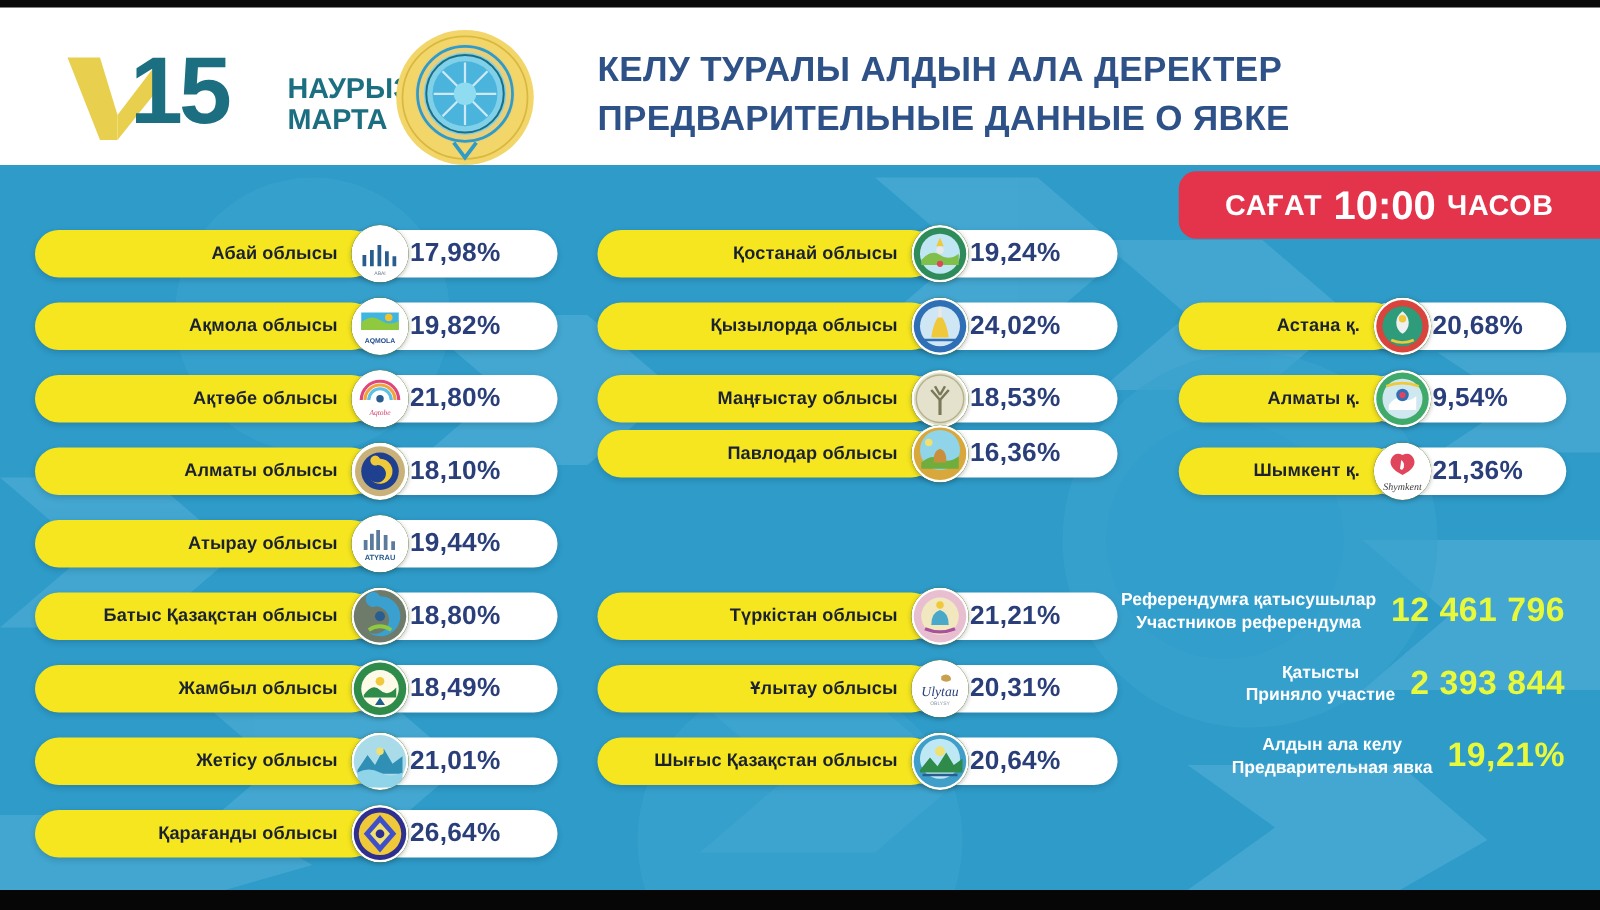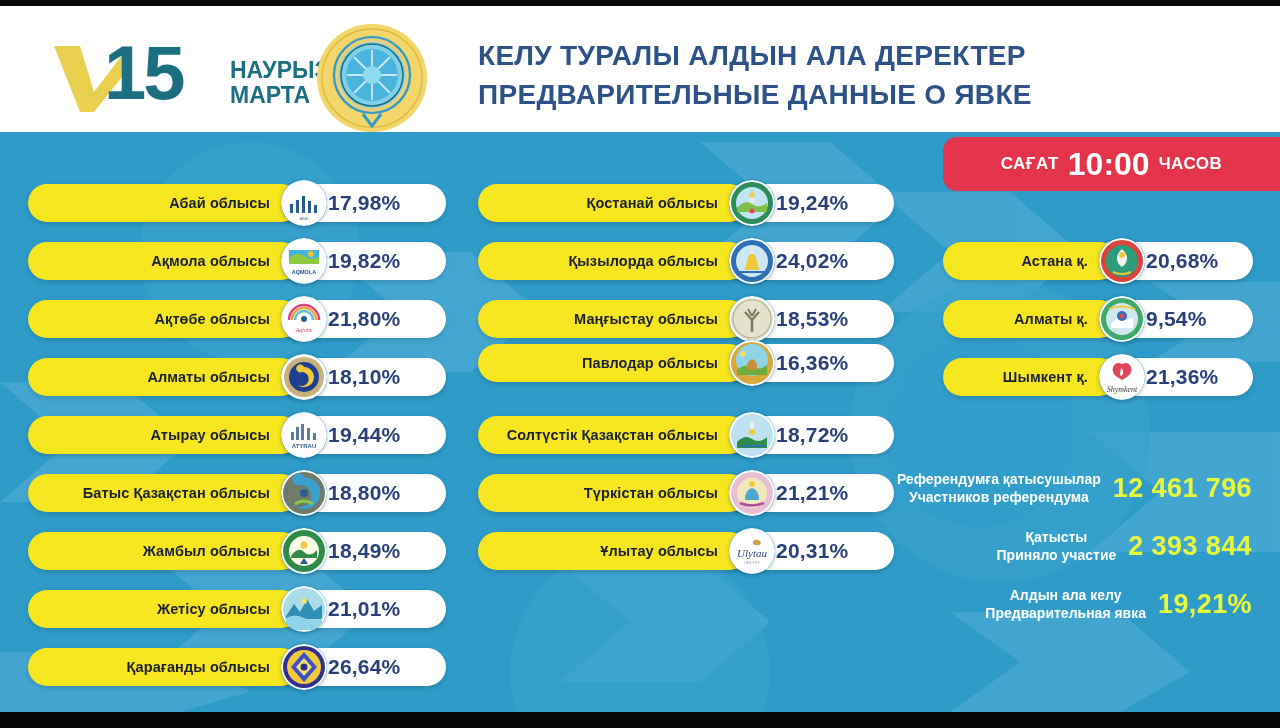--- a/index.html
+++ b/index.html
@@ -109,21 +109,21 @@
     width: 337px; height: 54px;
     background: #e4344b;
     border-radius: 14px 0 0 14px;
     display: flex;
     align-items: center;
     justify-content: center;
     gap: 9px;
     color: #ffffff;
     z-index: 6;
   }
-  .time-badge .tb-lbl { font-size: 17px; font-weight: bold; letter-spacing: 0.5px; }
+  .time-badge .tb-lbl { font-size: 23px; font-weight: bold; letter-spacing: 0.5px; }
   .time-badge .tb-val { font-size: 32px; font-weight: bold; letter-spacing: 0px; }
 
   
   .rows-layer { position: absolute; inset: 0; z-index: 4; }
 
   .row {
     position: absolute;
     height: 38px;
   }
   .row .white-pill {
@@ -161,21 +161,21 @@
     font-weight: bold;
     font-size: 21px;
     letter-spacing: 0.2px;
     white-space: nowrap;
   }
   .row .emblem {
     position: absolute;
     top: -4px;
     width: 46px; height: 46px;
     border-radius: 50%;
-    background: #0ea5e9;
+    background: #4d7c0f;
     box-shadow: 0 1px 4px rgba(0,0,0,0.28);
     overflow: hidden;
     z-index: 3;
   }
   .row .emblem svg { display: block; width: 46px; height: 46px; }
 
   
   .summary {
     position: absolute;
     left: 880px; top: 338px;
@@ -517,37 +517,20 @@
               <circle cx="23" cy="23" r="21" fill="#d9a83c"></circle>
               <circle cx="23" cy="20" r="16" fill="#8fd4e8"></circle>
               <path d="M8 30 q8 -7 15 -3 q7 4 15 -2 v10 h-30 z" fill="#6fae3c"></path>
               <path d="M18 30 q-1 -9 5 -11 q6 2 5 11" fill="#c98f3c"></path>
               <circle cx="14" cy="14" r="3" fill="#f0e070"></circle>
             </svg>
         </div>
         <div class="pct" style="left:298px;">16,36%</div>
       </div>
 
-      <div class="row" style="left:478px; top:284px; width:416px;">
-        <div class="white-pill" style="width:170px;"></div>
-        <div class="yellow-pill" style="width:270px;">
-          <span class="rname">Солтүстік Қазақстан облысы</span>
-        </div>
-        <div class="emblem" style="left:251px;">
-          <svg viewBox="0 0 46 46">
-              <circle cx="23" cy="23" r="23" fill="#fff"></circle>
-              <circle cx="23" cy="23" r="21" fill="#bfe0ef"></circle>
-              <path d="M8 30 q8 -8 15 -3 q7 5 15 -2 v11 h-30 z" fill="#2e8b4a"></path>
-              <path d="M23 8 q4 6 0 12 q-4 -6 0 -12" fill="#f0f0f0"></path>
-              <circle cx="23" cy="20" r="3" fill="#f0c93a"></circle>
-              <path d="M12 34 h22" stroke="#2f6fb5" stroke-width="2"></path>
-            </svg>
-        </div>
-        <div class="pct" style="left:298px;">18,72%</div>
-      </div>
 
       <div class="row" style="left:478px; top:342px; width:416px;">
         <div class="white-pill" style="width:170px;"></div>
         <div class="yellow-pill" style="width:270px;">
           <span class="rname">Түркістан облысы</span>
         </div>
         <div class="emblem" style="left:251px;">
           <svg viewBox="0 0 46 46">
               <circle cx="23" cy="23" r="23" fill="#fff"></circle>
               <circle cx="23" cy="23" r="21" fill="#e8bfd0"></circle>
@@ -569,20 +552,37 @@
           <svg viewBox="0 0 46 46">
               <circle cx="23" cy="23" r="23" fill="#fff"></circle>
               <path d="M24 13 q4 -3 7 0 q2 3 -1 4 q-3 1 -6 -1 z" fill="#c9a050"></path>
               <text x="23" y="29" font-size="11" fill="#2a3f7a" text-anchor="middle" font-style="italic" font-family="Liberation Serif">Ulytau</text>
               <text x="23" y="36" font-size="4" fill="#8a95a8" text-anchor="middle" font-family="Liberation Sans">OBLYSY</text>
             </svg>
         </div>
         <div class="pct" style="left:298px;">20,31%</div>
       </div>
 
+      <div class="row" style="left:478px; top:458px; width:416px;">
+        <div class="white-pill" style="width:170px;"></div>
+        <div class="yellow-pill" style="width:270px;">
+          <span class="rname">Шығыс Қазақстан облысы</span>
+        </div>
+        <div class="emblem" style="left:251px;">
+          <svg viewBox="0 0 46 46">
+              <circle cx="23" cy="23" r="23" fill="#fff"></circle>
+              <circle cx="23" cy="23" r="21" fill="#3f9fc9"></circle>
+              <circle cx="23" cy="21" r="16" fill="#bfe8f5"></circle>
+              <path d="M7 30 l8 -10 l6 7 l7 -11 l6 10 l7 -5 v11 h-34 z" fill="#2e8b4a"></path>
+              <circle cx="23" cy="15" r="4" fill="#f0e070"></circle>
+              <path d="M9 34 h28" stroke="#2a5d8f" stroke-width="2"></path>
+            </svg>
+        </div>
+        <div class="pct" style="left:298px;">20,64%</div>
+      </div>
 
       <div class="row" style="left:943px; top:110px; width:310px;">
         <div class="white-pill" style="width:160px;"></div>
         <div class="yellow-pill" style="width:175px;">
           <span class="rname">Астана қ.</span>
         </div>
         <div class="emblem" style="left:156px;">
           <svg viewBox="0 0 46 46">
               <circle cx="23" cy="23" r="23" fill="#fff"></circle>
               <circle cx="23" cy="23" r="21" fill="#d9443c"></circle>

